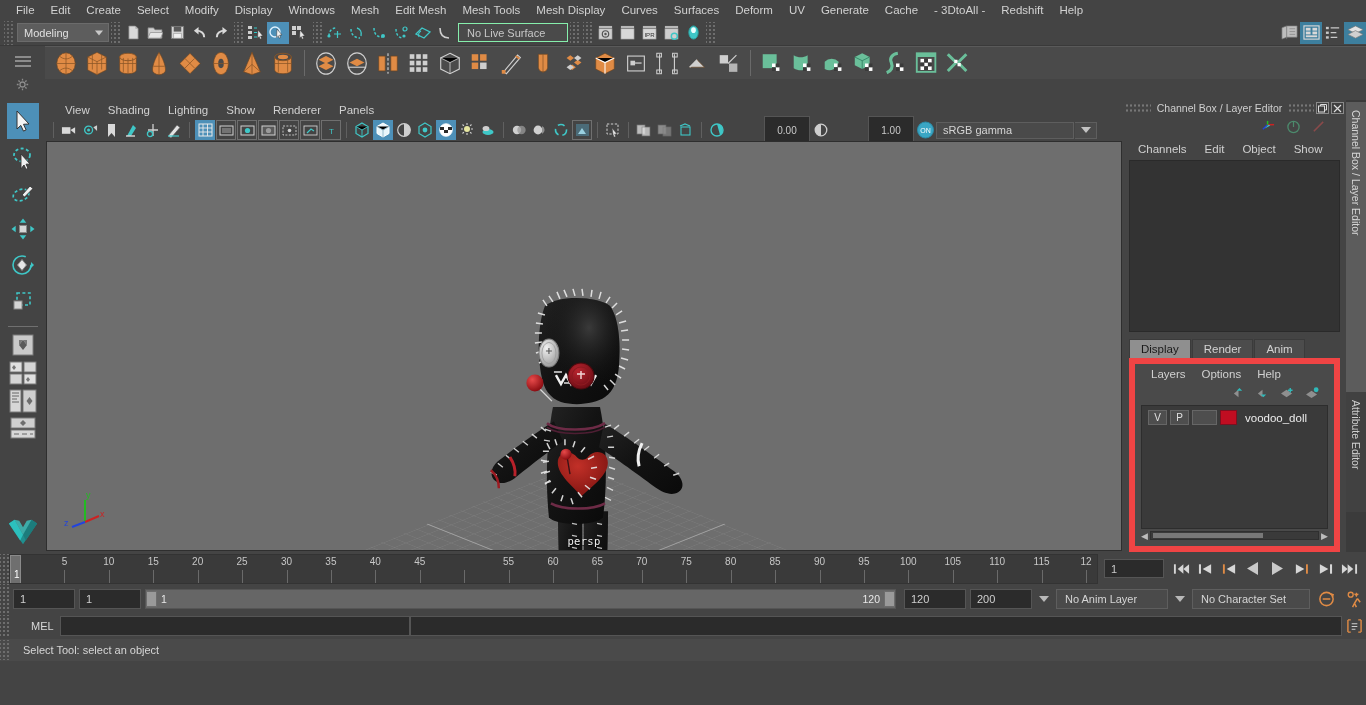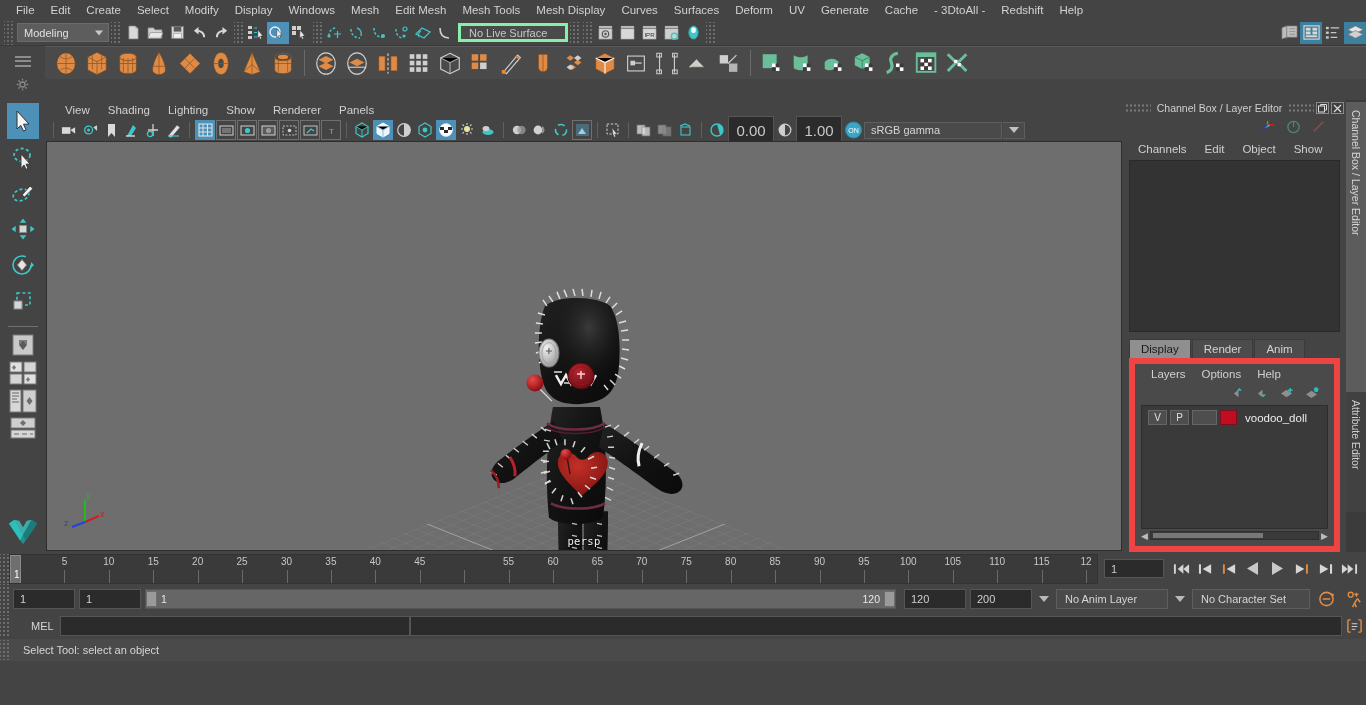--- a/index.html
+++ b/index.html
@@ -50,21 +50,21 @@
     background-image: radial-gradient(#6e6e6e 0.9px, transparent 1px);
     background-size: 4px 4px; background-position: 2px 2px;
   }
   .tb-btn {
     width: 22px; height: 22px; display: flex; align-items: center;
     justify-content: center; flex: 0 0 22px; cursor: default;
   }
   .tb-btn.on { background: #4d90b8; }
   .tb-btn.on2 { background: #3d7f9e; }
   .live-surface {
-    height: 19px; min-width: 110px; background: #4a4a4a; border: 3px solid #86efac;
+    height: 19px; min-width: 110px; background: #4a4a4a; border: 1px solid #86efac;
     color: #c7c7c7; font-size: 11px; display: flex; align-items: center;
     padding: 0 8px; margin-left: 2px;
   }
   .sl-spacer { flex: 1 1 auto; }
 
   
   .shelfwrap { display: flex; background: #444; height: 54px; }
   .shelf-left {
     width: 45px; flex: 0 0 45px; background: #444;
     display: flex; flex-direction: column; align-items: center;
@@ -114,22 +114,22 @@
   .vp-toolbar {
     height: 22px; background: #444; display: flex; align-items: center;
     padding-left: 4px; gap: 1px;
   }
   .vt { width: 20px; height: 20px; display: flex; align-items: center; justify-content: center; flex: 0 0 20px; }
   .vt.on { background: #4d90b8; }
   .vt.frame { border: 1px solid #6f6f6f; }
   .vtsep { width: 1px; height: 16px; background: #606060; margin: 0 4px; flex:0 0 1px;}
   .numbox {
     width: 46px; height: 28px; background: #2b2b2b; border: 1px solid #555;
-    color: #c9c9c9; font-size: 15px; display: flex; align-items: center;
-    justify-content: center; flex: 0 0 46px;
+    color: #c9c9c9; font-size: 10px; display: flex; align-items: center;
+    justify-content: center; flex: 0 0 46px; margin-left: 36px;
   }
   .gamma-box {
     width: 138px; height: 17px; background: #4a4a4a; border: 1px solid #5e5e5e;
     color: #d5d5d5; font-size: 11px; display: flex; align-items: center;
     padding-left: 6px; flex: 0 0 138px;
   }
   .gamma-arrow {
     width: 22px; height: 17px; background: #4a4a4a; border: 1px solid #5e5e5e;
     border-left: none; display: flex; align-items: center; justify-content: center; flex:0 0 22px;
   }

